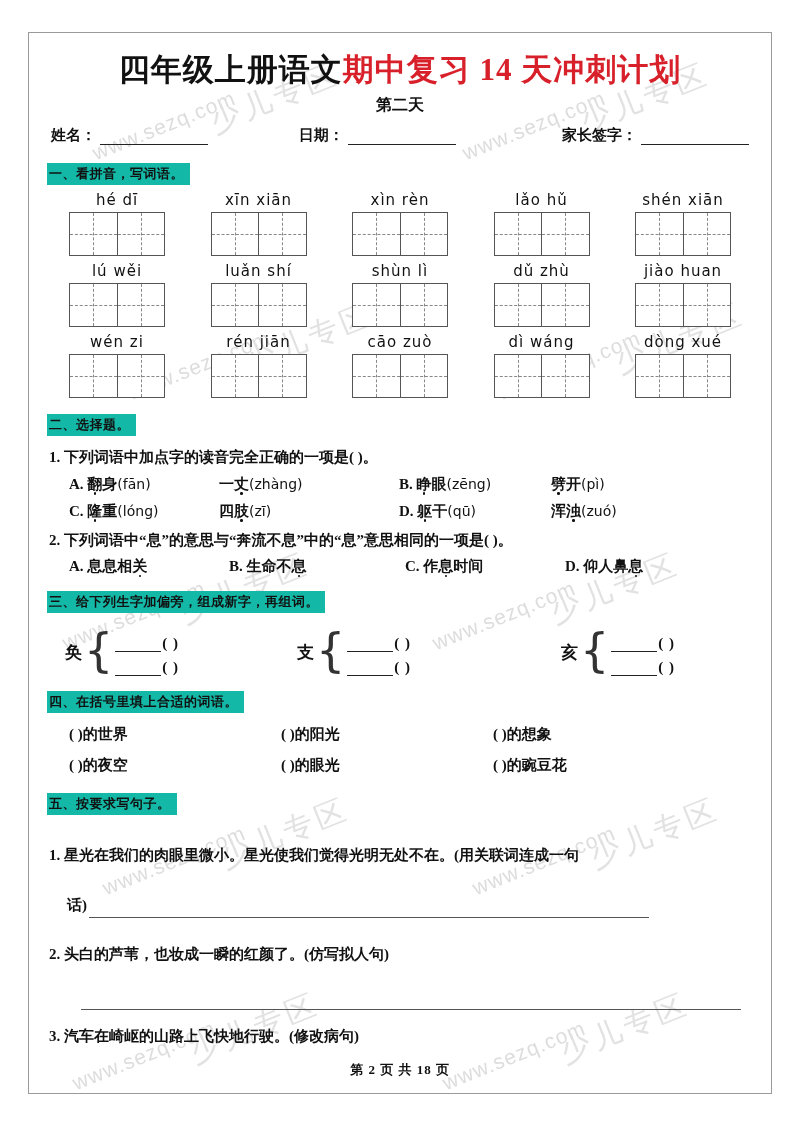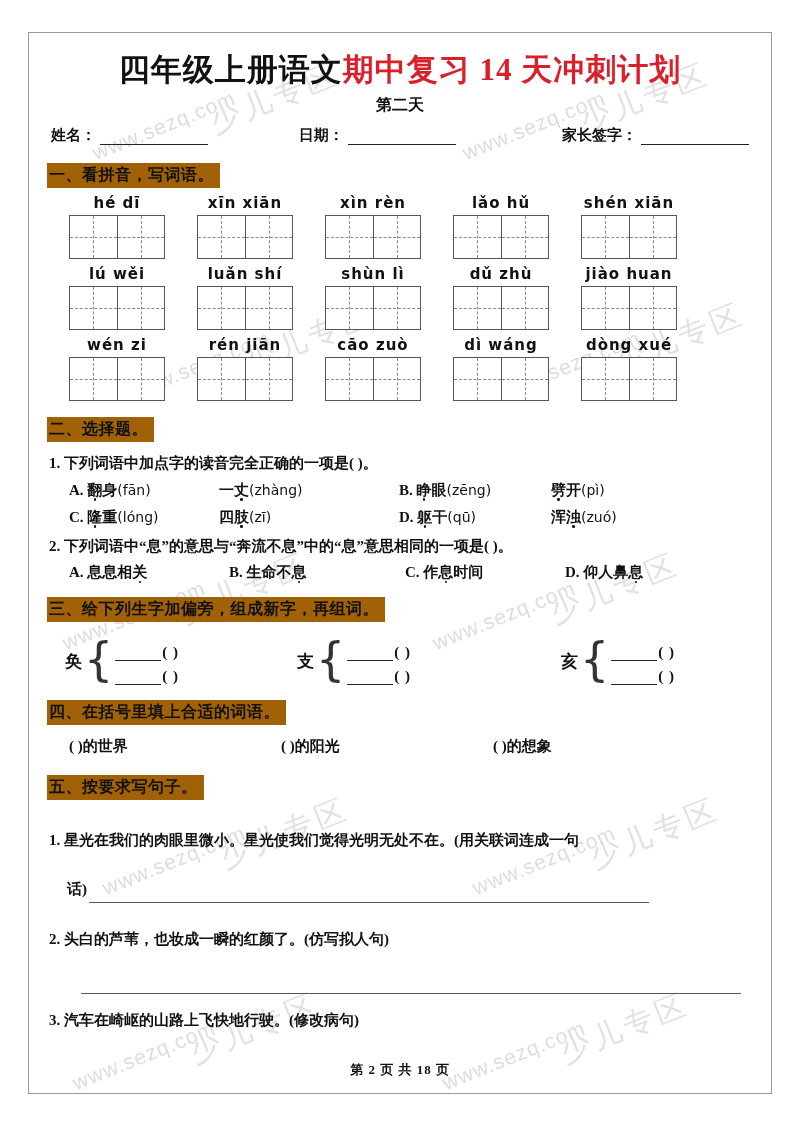--- a/index.html
+++ b/index.html
@@ -72,34 +72,33 @@
     display:inline-block;
     border-bottom:1.4px solid #222;
     width:108px; height:14px; margin-left:4px;
   }
   .sp-a{width:92px;}
   .sp-b{width:108px;}
 
   
   .sechead{
     display:inline-block;
-    background:#a16207;
-    font-size:16px;
+    background:#14b8a6;
+    font-size:13px;
     font-weight:bold;
     padding:2px 6px 2px 2px;
     margin:10px 0 4px 0;
     letter-spacing:.5px;
   }
 
   
   .pyrow{
     display:flex;
-    justify-content:flex-start;
+    justify-content:space-between;
     margin:2px 6px 6px 6px;
-    font-weight:bold;
   }
   .pyitem{width:128px; text-align:center;}
   .pytext{
     font-family:"DejaVu Sans","Liberation Sans",sans-serif;
     font-size:15px;
     margin-bottom:3px;
     white-space:nowrap;
     letter-spacing:1px;
   }
   .tzg{
@@ -520,20 +519,25 @@
     </div>
 
     
     <div class="sechead">四、在括号里填上合适的词语。</div>
 
     <div class="fillrow">
       <div class="fillitem">(      )的世界</div>
       <div class="fillitem">(      )的阳光</div>
       <div class="fillitem">(      )的想象</div>
     </div>
+    <div class="fillrow">
+      <div class="fillitem">(      )的夜空</div>
+      <div class="fillitem">(      )的眼光</div>
+      <div class="fillitem">(      )的豌豆花</div>
+    </div>
 
     
     <div class="sechead">五、按要求写句子。</div>
 
     <div class="sent">
       <span>1.</span>
       <span>星光在我们的肉眼里微小。星光使我们觉得光明无处不在。(用关联词连成一句</span>
     </div>
     <div class="sent sent2">
       <span>话)</span><span class="answerline inline"></span>

